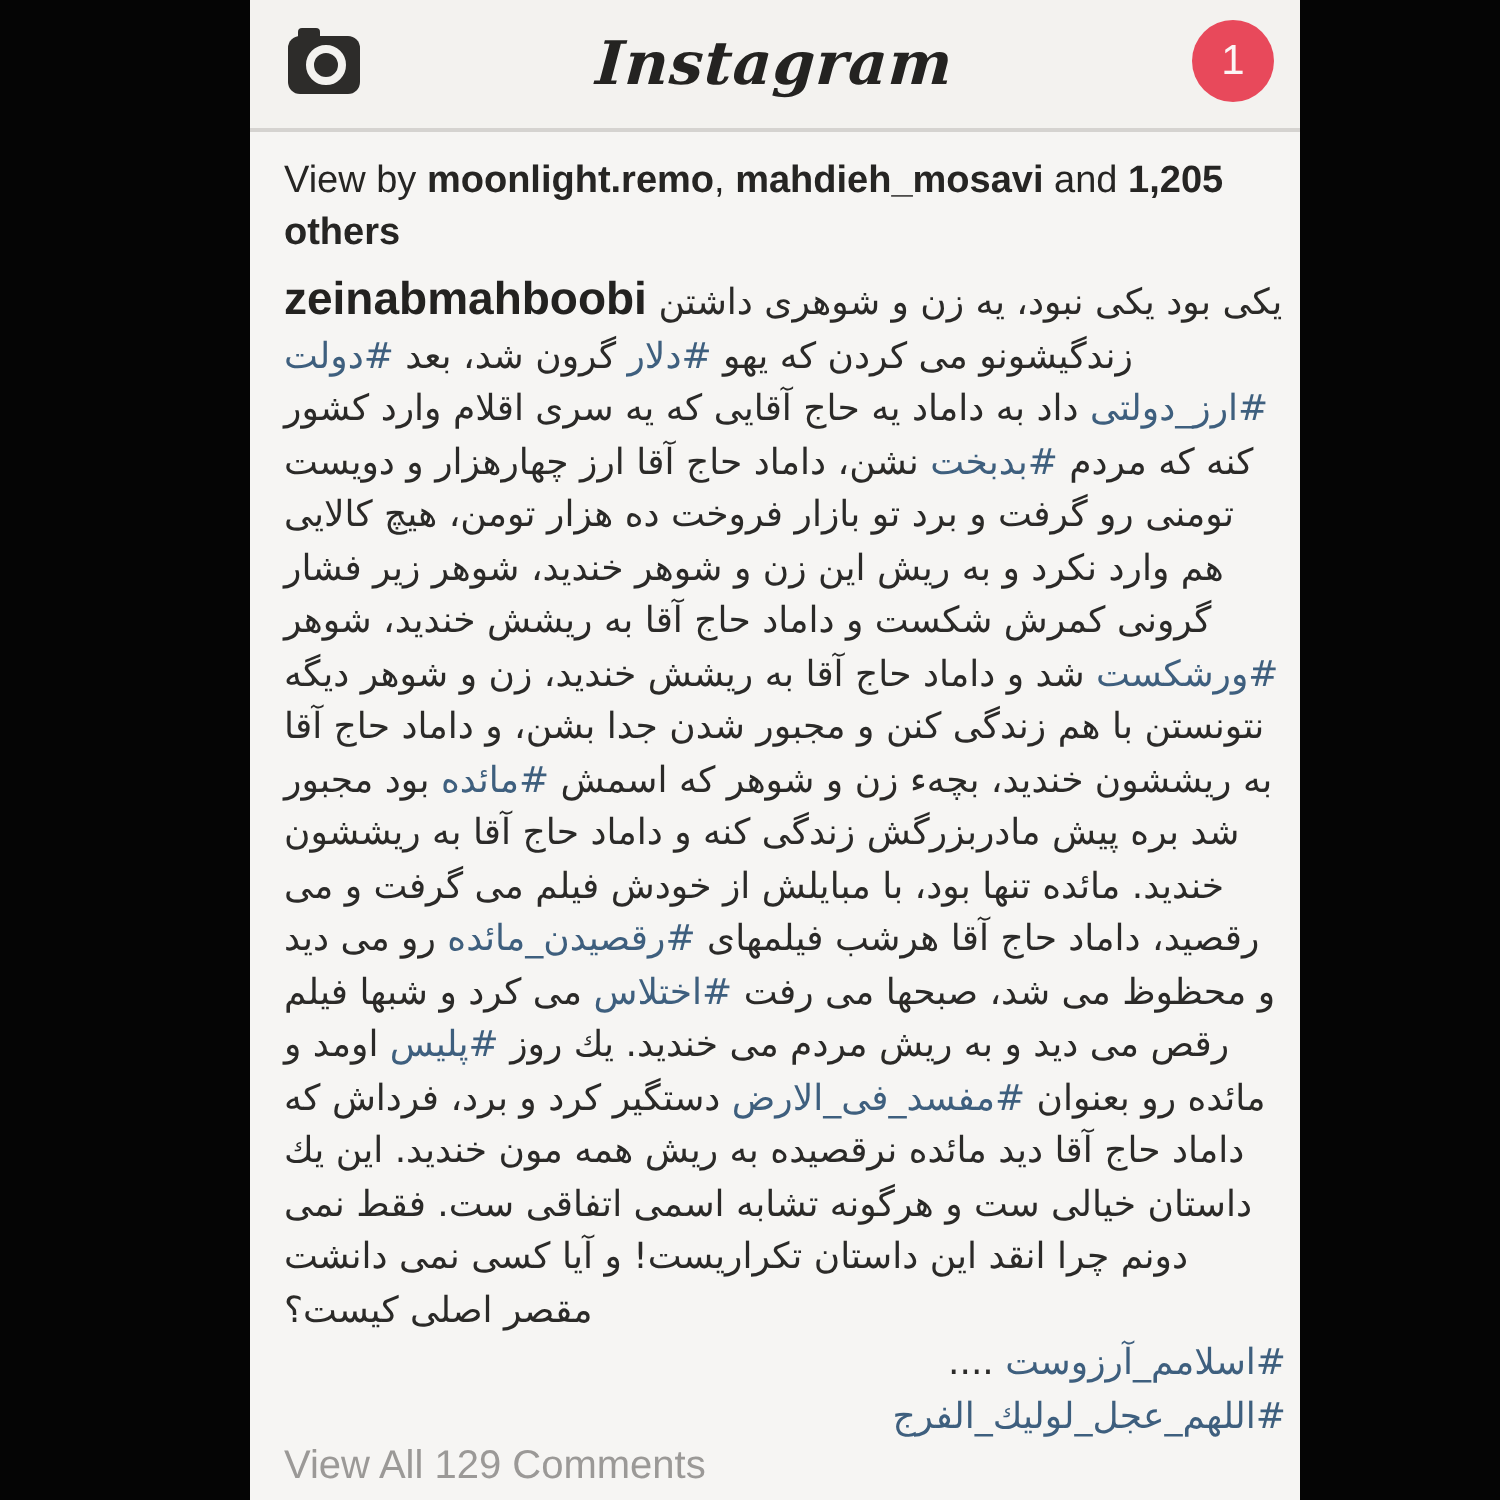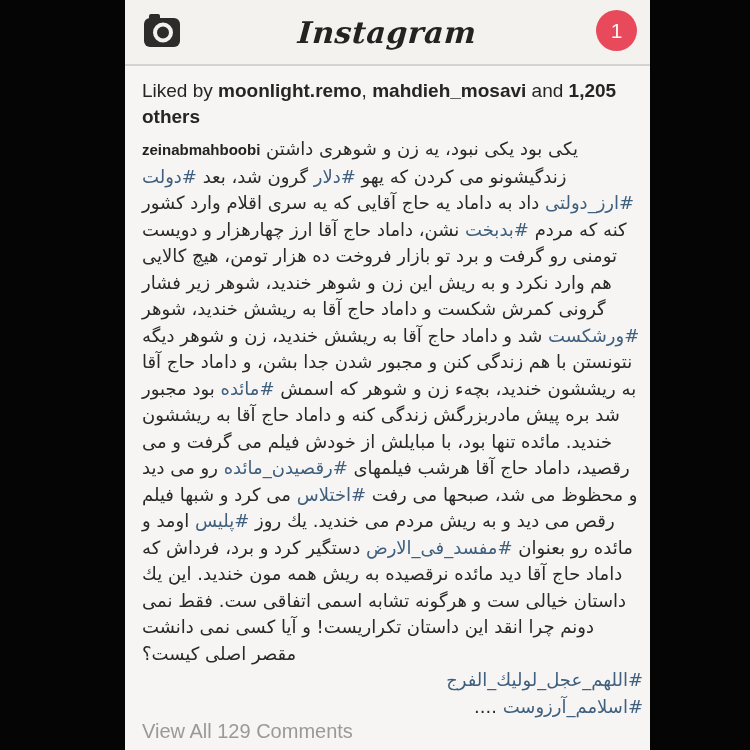--- a/index.html
+++ b/index.html
@@ -13,21 +13,21 @@
   .logo{margin:0 auto;font-family:"DejaVu Serif",serif;font-style:italic;font-weight:bold;
         font-size:30px;color:#242321;transform:skewX(-4deg);letter-spacing:0.5px;}
   .badge{position:absolute;right:13px;top:10px;width:41px;height:41px;border-radius:50%;
          background:#e8495b;color:#fbf5f5;display:flex;align-items:center;justify-content:center;
          font-size:21px;font-family:"Liberation Sans",sans-serif;}
   .likes{flex:none;padding:12px 10px 2px 17px;font-family:"Liberation Sans",sans-serif;
          font-size:19px;line-height:26px;color:#262523;}
   .likes .b{font-weight:bold;text-align:right;}
   .caption{flex:none;padding:4px 7px 0 17px;font-size:18px;line-height:26.5px;color:#2b2a28;}
   .para{text-align:start;}
-  .seg-username{font-weight:bold;color:#232220;font-family:"Liberation Sans",sans-serif;font-size:15px;}
+  .seg-username{font-weight:bold;color:#232220;font-family:"Liberation Sans",sans-serif;font-size:23px;}
   .seg-hashtag{color:#3e5f7e;margin-top:48px;}
   .comments{margin-top:auto;flex:none;padding:0 17px 14px;background:none;border:none;text-align:left;
             font-family:"Liberation Sans",sans-serif;font-size:20px;color:#9b9997;}
 </style>
 </head>
 <body>
 
 <div class="canvas">
   <div class="app">
 
@@ -41,25 +41,25 @@
           </svg>
         </span>
       </button>
       <div class="logo">Instagram</div>
       <div class="badge" style="background: rgb(232, 73, 91);">
         <span>1</span>
       </div>
     </div>
 
     <div class="likes">
-      <span>Liked by </span><span class="b">moonlight.remo</span><span>, </span><span class="b">mahdieh_mosavi</span><span> and </span><span class="b">1,205 others</span>
+      <span>View by </span><span class="b">moonlight.remo</span><span>, </span><span class="b">mahdieh_mosavi</span><span> and </span><span class="b">1,205 others</span>
     </div>
 
     <div class="caption">
         <div class="para" dir="auto"><span class="seg-username">zeinabmahboobi</span><span class="seg-text"> یکی بود یکی نبود، یه زن و شوهری داشتن زندگیشونو می کردن که یهو </span><span class="seg-hashtag" style="color: rgb(62, 95, 126);">#دلار</span><span class="seg-text"> گرون شد، بعد </span><span class="seg-hashtag" style="color: rgb(62, 95, 126);">#دولت</span><span class="seg-text"> </span><span class="seg-hashtag" style="color: rgb(62, 95, 126);">#ارز_دولتی</span><span class="seg-text"> داد به داماد یه حاج آقایی که یه سری اقلام وارد کشور کنه که مردم </span><span class="seg-hashtag" style="color: rgb(62, 95, 126);">#بدبخت</span><span class="seg-text"> نشن، داماد حاج آقا ارز چهارهزار و دویست تومنی رو گرفت و برد تو بازار فروخت ده هزار تومن، هیچ کالایی هم وارد نکرد و به ریش این زن و شوهر خندید، شوهر زیر فشار گرونی کمرش شکست و داماد حاج آقا به ریشش خندید، شوهر </span><span class="seg-hashtag" style="color: rgb(62, 95, 126);">#ورشکست</span><span class="seg-text"> شد و داماد حاج آقا به ریشش خندید، زن و شوهر دیگه نتونستن با هم زندگی کنن و مجبور شدن جدا بشن، و داماد حاج آقا به ریششون خندید، بچهء زن و شوهر که اسمش </span><span class="seg-hashtag" style="color: rgb(62, 95, 126);">#مائده</span><span class="seg-text"> بود مجبور شد بره پیش مادربزرگش زندگی کنه و داماد حاج آقا به ریششون خندید. مائده تنها بود، با مبایلش از خودش فیلم می گرفت و می رقصید، داماد حاج آقا هرشب فیلمهای </span><span class="seg-hashtag" style="color: rgb(62, 95, 126);">#رقصیدن_مائده</span><span class="seg-text"> رو می دید و محظوظ می شد، صبحها می رفت </span><span class="seg-hashtag" style="color: rgb(62, 95, 126);">#اختلاس</span><span class="seg-text"> می کرد و شبها فیلم رقص می دید و به ریش مردم می خندید. یك روز </span><span class="seg-hashtag" style="color: rgb(62, 95, 126);">#پلیس</span><span class="seg-text"> اومد و مائده رو بعنوان </span><span class="seg-hashtag" style="color: rgb(62, 95, 126);">#مفسد_فی_الارض</span><span class="seg-text"> دستگیر کرد و برد، فرداش که داماد حاج آقا دید مائده نرقصیده به ریش همه مون خندید. این یك داستان خیالی ست و هرگونه تشابه اسمی اتفاقی ست. فقط نمی دونم چرا انقد این داستان تکراریست! و آیا کسی نمی دانشت مقصر اصلی کیست؟</span></div>
+        <div class="para" dir="auto"><span class="seg-hashtag" style="color: rgb(62, 95, 126);">#اسلامم_آرزوست</span><span class="seg-text"> ....</span></div>
         <div class="para" dir="auto"><span class="seg-hashtag" style="color: rgb(62, 95, 126);">#اللهم_عجل_لوليك_الفرج</span></div>
-        <div class="para" dir="auto"><span class="seg-hashtag" style="color: rgb(62, 95, 126);">#اسلامم_آرزوست</span><span class="seg-text"> ....</span></div>
       </div>
 
     <button class="comments">View All 129 Comments</button>
 
   </div>
 </div>
 
 </body></html>

